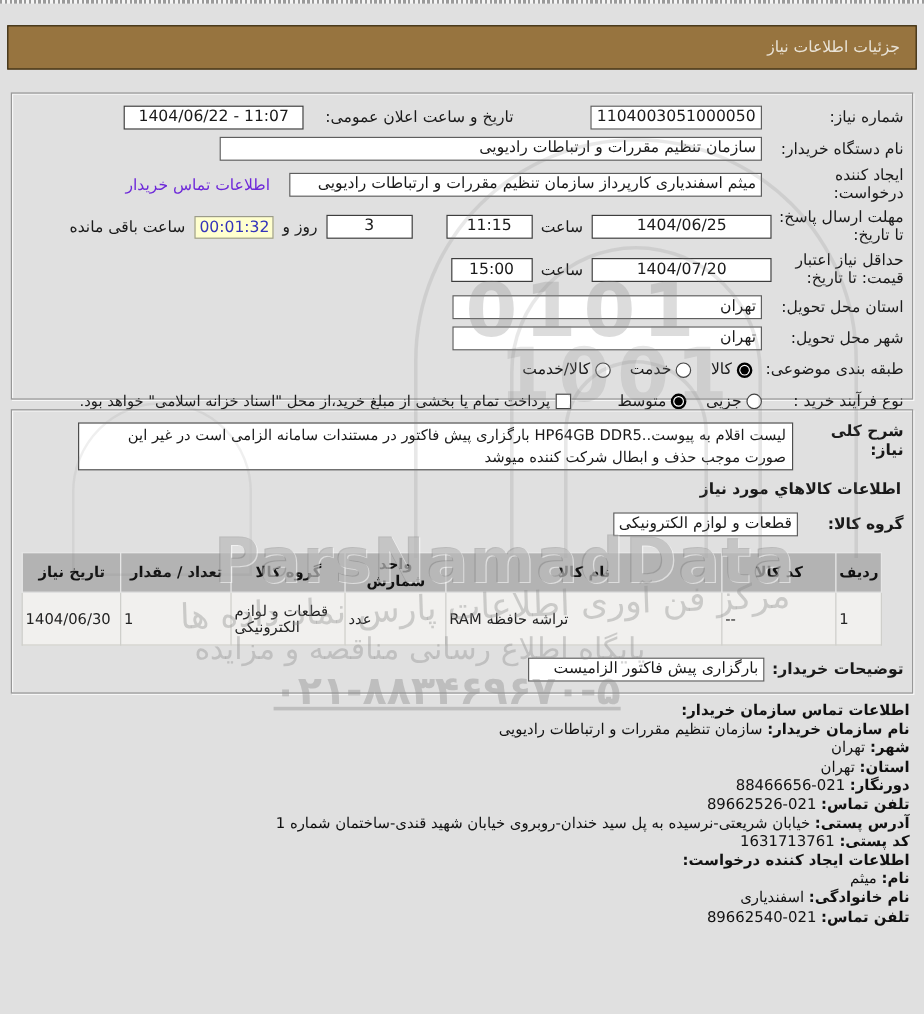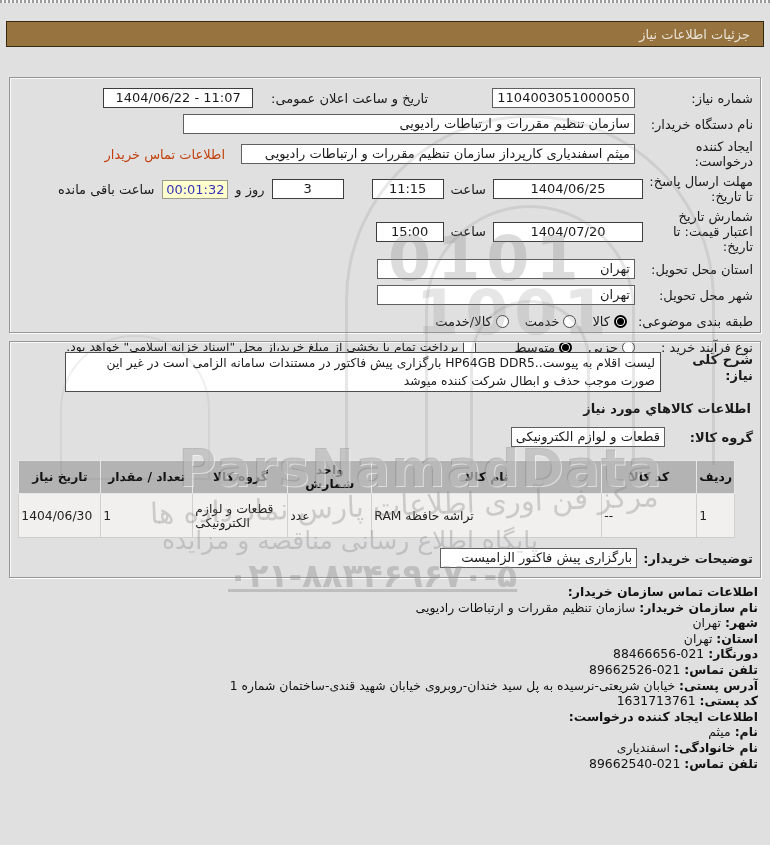--- a/index.html
+++ b/index.html
@@ -7,21 +7,21 @@
   body { font-family:"DejaVu Sans", sans-serif; }
   .screen {
     position:relative; width:770px; height:845px;
     background:#e0e0e0; overflow:hidden; direction:rtl;
     font-size:13px; color:#1a1a1a;
   }
   .top-dots{ position:absolute; top:0; left:0; right:0; height:3px;
     background:repeating-linear-gradient(90deg,#9a9a9a 0 2px,#f5f5f5 2px 4px);}
   
   .titlebar{
-    position:absolute; top:21px; right:6px; left:6px; height:26px;
+    position:absolute; top:21px; right:6px; left:6px; height:37px;
     background:#97743f; border:1px solid #35290f;
     color:#e9e3d7; display:flex; align-items:center; padding:0 13px;
     font-size:13px;
   }
   
   .panel{
     position:absolute; right:9px; left:9px;
     border:1px solid #979797;
     box-shadow: inset 1px 1px 0 rgba(255,255,255,.75), 1px 1px 0 rgba(255,255,255,.9);
     background:transparent;
@@ -30,21 +30,21 @@
   .panel2{ top:341px; height:237px; padding:10px 7px 0 7px; }
   .frow{ display:flex; align-items:center; margin-bottom:4px; min-height:22px; }
   .flabel{ width:118px; flex:none; padding-left:4px; }
   .flabel.two{ width:110px; line-height:15px; }
   .ibox{
     background:#fff; border:1px solid #5f5f5f; height:20px; line-height:18px;
     padding:0 4px; overflow:hidden; white-space:nowrap; flex:none;
   }
   .center{ text-align:center; }
   .ltr{ direction:ltr; unicode-bidi:isolate; }
-  .link{ color:#c2410c; cursor:pointer; }
+  .link{ color:#6d28d9; cursor:pointer; }
   .countdown{ background:#ffffce; border:1px solid #9b9b8b; color:#3434bb;
     width:66px; height:19px; line-height:17px; text-align:center; flex:none; }
   .radio{ width:13px; height:13px; border:1px solid #444; border-radius:50%;
     background:#fff; display:inline-block; vertical-align:-2px; margin-left:4px; flex:none; position:relative;}
   .radio.sel{ border:2px solid #000; }
   .radio.sel::after{ content:""; position:absolute; inset:1px; background:#000; border-radius:50%; }
   .checkbox{ width:13px; height:13px; border:1px solid #444; background:#fff;
     display:inline-block; vertical-align:-2px; flex:none; margin-left:5px;}
   .opt{ display:inline-flex; align-items:center; margin-left:16px; white-space:nowrap; }
   .smalltxt{ font-size:12.3px; white-space:nowrap; }
@@ -131,21 +131,21 @@
       <span class="ibox center ltr" style="width:150px;border-color:#3d3d3d">1404/06/25</span>
       <span style="margin:0 7px">ساعت</span>
       <span class="ibox center ltr" style="width:72px;border-color:#3d3d3d">11:15</span>
       <span class="ibox center ltr" style="width:72px;margin-right:28px;border-color:#3d3d3d">3</span>
       <span style="margin:0 7px">روز و</span>
       <span class="countdown ltr">00:01:32</span>
       <span style="margin-right:8px">ساعت باقی مانده</span>
     </div>
 
     <div class="frow" style="min-height:32px">
-      <span class="flabel two">شمارش تاریخ اعتبار قیمت: تا تاریخ:</span>
+      <span class="flabel two">حداقل نیاز اعتبار قیمت: تا تاریخ:</span>
       <span class="ibox center ltr" style="width:150px;border-color:#3d3d3d">1404/07/20</span>
       <span style="margin:0 7px">ساعت</span>
       <span class="ibox center ltr" style="width:68px;border-color:#3d3d3d">15:00</span>
     </div>
 
     <div class="frow">
       <span class="flabel">استان محل تحویل:</span>
       <span class="ibox" style="width:258px">تهران</span>
     </div>
 

